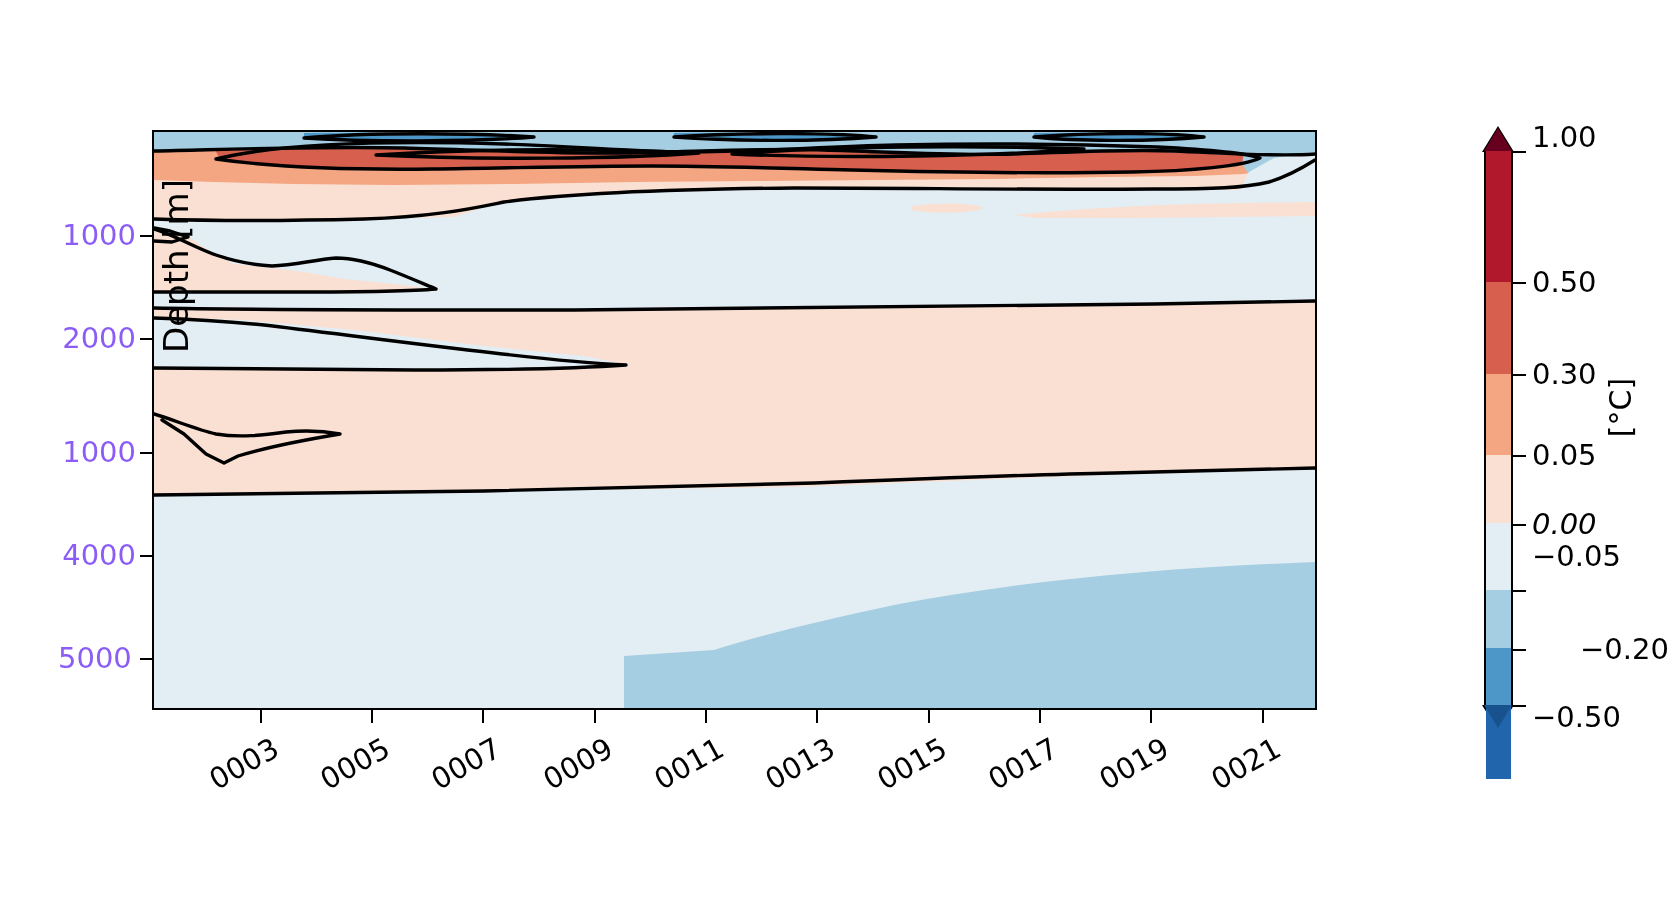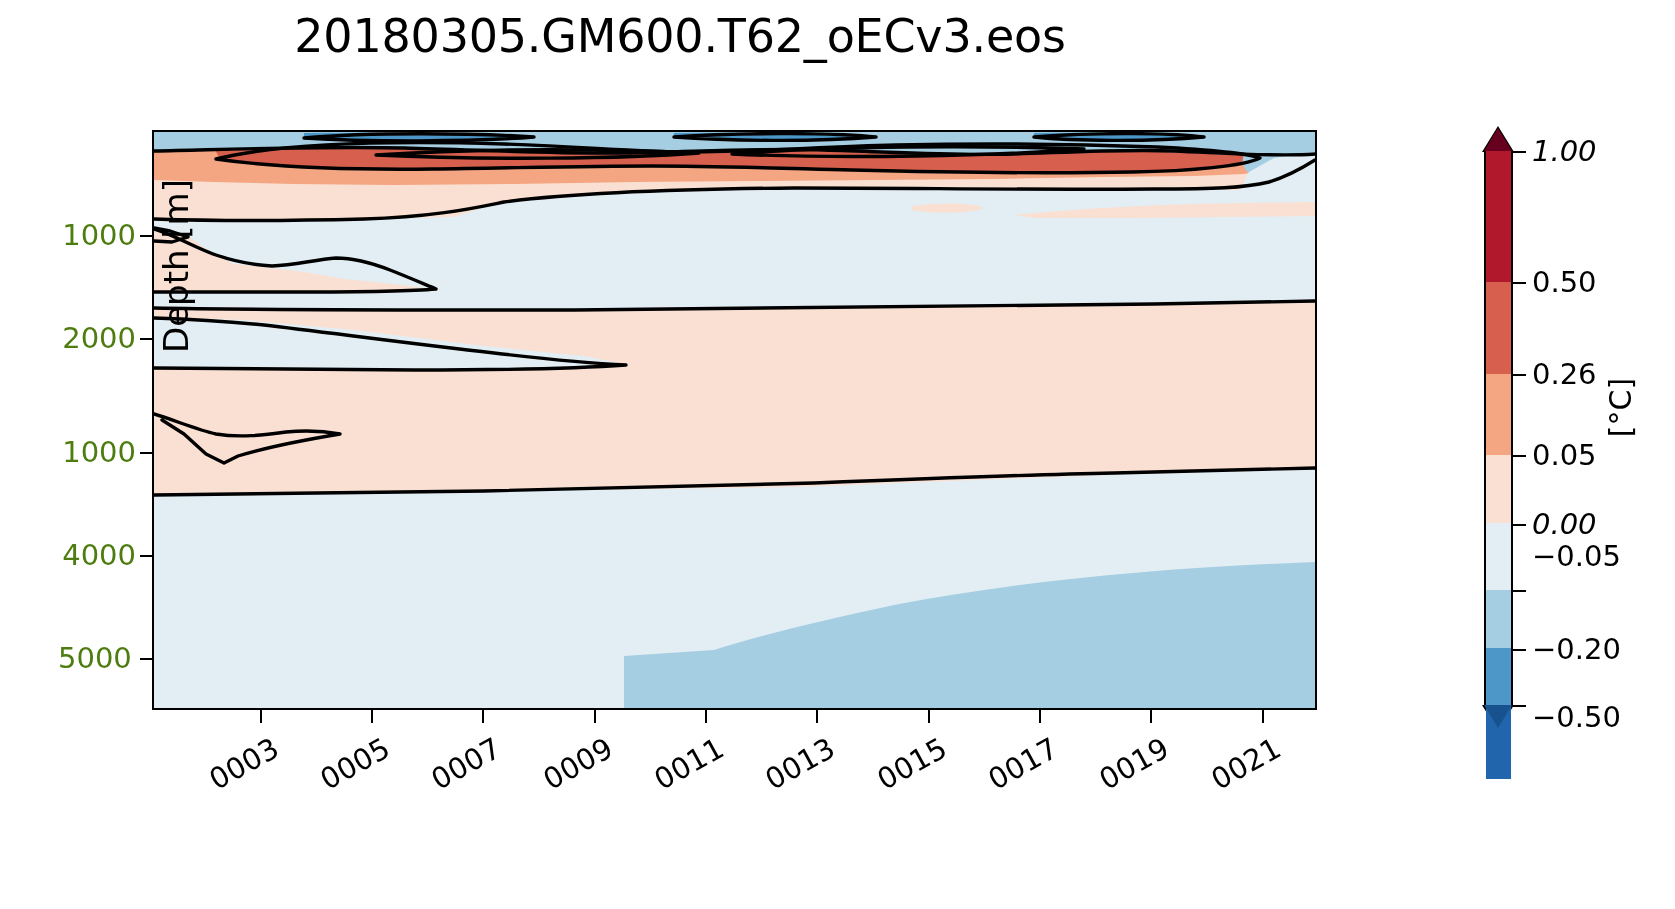--- a/index.html
+++ b/index.html
@@ -28,21 +28,21 @@
     border:2.6px solid #000;
     overflow:hidden;
     background:#ffffff;
   }
   .axes svg{position:absolute;left:0;top:0;}
 
   
   .ytick{position:absolute;left:140px;width:12px;height:0;border-top:2.4px solid #000;}
   .ylab{
     position:absolute; right:1568px; 
-    color:#4d7c0f;font-size:29px;white-space:nowrap;
+    color:#8b5cf6;font-size:29px;white-space:nowrap;
   }
   .ylabel-wrap{
     position:absolute; left:-4px; top:246px;
     width:360px; text-align:center;
     transform:rotate(-90deg); transform-origin:center center;
     font-size:34px;color:#000;
   }
 
   
   .xtick{position:absolute;top:710px;width:0;height:13px;border-left:2.4px solid #000;}
@@ -91,21 +91,20 @@
     text-align:center;font-size:30px;color:#000;
     transform:rotate(-90deg);transform-origin:center center;
   }
 </style>
 </head>
 <body>
 
 <div id="fig">
 
   <div class="title">
-    <div>20180305.GM600.T62_oECv3.eos</div>
   </div>
 
   <div class="axes">
     <svg width="1161" height="576" viewBox="0 0 1161 576">
       <defs>
         <clipPath id="clipAll">
             <rect x="0" y="0" width="1161" height="576"></rect>
           </clipPath>
       </defs>
       <g clip-path="url(#clipAll)">
@@ -256,26 +255,26 @@
 
   <div class="ctick" style="top:151px;"></div>
   <div class="ctick" style="top:282px;"></div>
   <div class="ctick" style="top:374px;"></div>
   <div class="ctick" style="top:455px;"></div>
   <div class="ctick" style="top:524px;"></div>
   <div class="ctick" style="top:590px;"></div>
   <div class="ctick" style="top:649px;"></div>
   <div class="ctick" style="top:705px;"></div>
 
-  <div class="clab" style="top:134px;font-style:italic;">1.00</div>
+  <div class="clab" style="top:120px;">1.00</div>
   <div class="clab" style="top:265px;">0.50</div>
-  <div class="clab" style="top:357px;">0.26</div>
+  <div class="clab" style="top:357px;">0.30</div>
   <div class="clab" style="top:438px;">0.05</div>
   <div class="clab" style="top:507px;font-style:italic;">0.00</div>
   <div class="clab" style="top:539px;">−0.05</div>
-  <div class="clab" style="top:632px;">−0.20</div>
+  <div class="clab" style="top:632px;margin-left:48px;">−0.20</div>
   <div class="clab" style="top:688px;margin-top:12px;">−0.50</div>
 
   <div class="cbar-title-wrap">
     <span>[°C]</span>
   </div>
 
 </div>
 
 </body></html>

